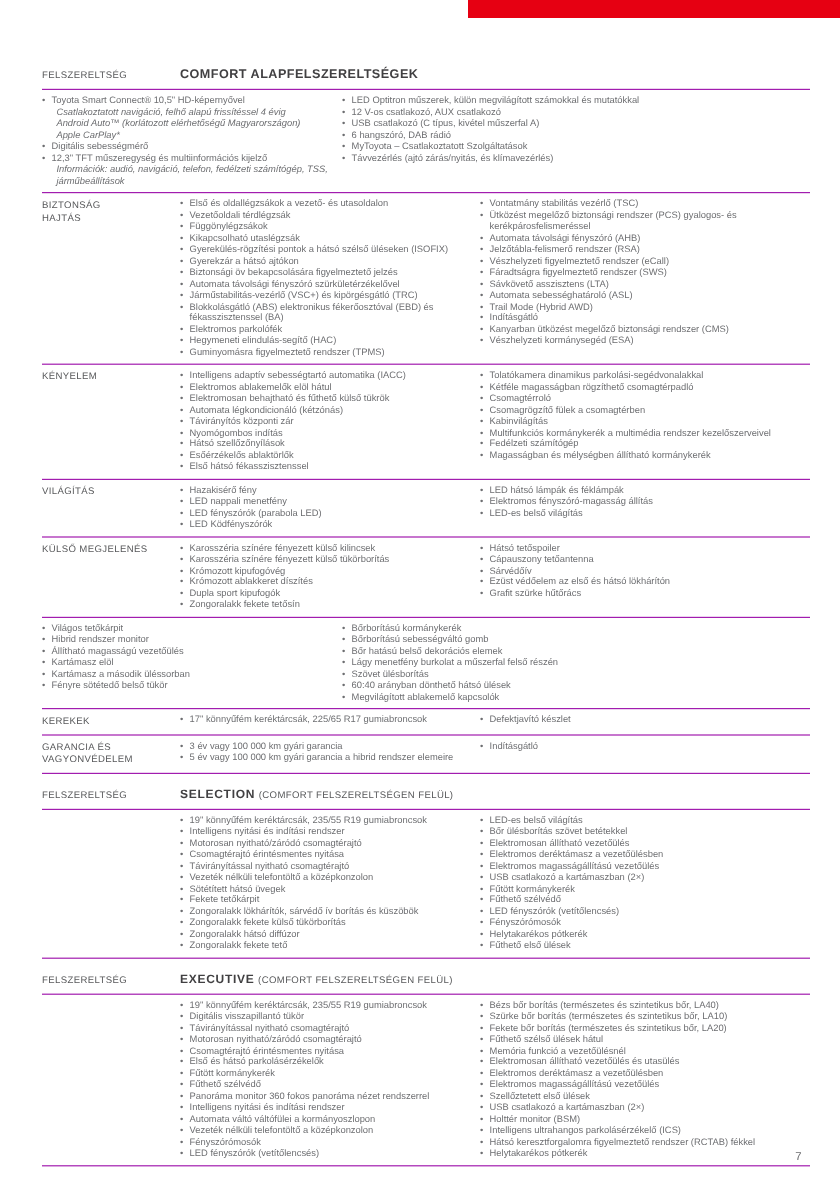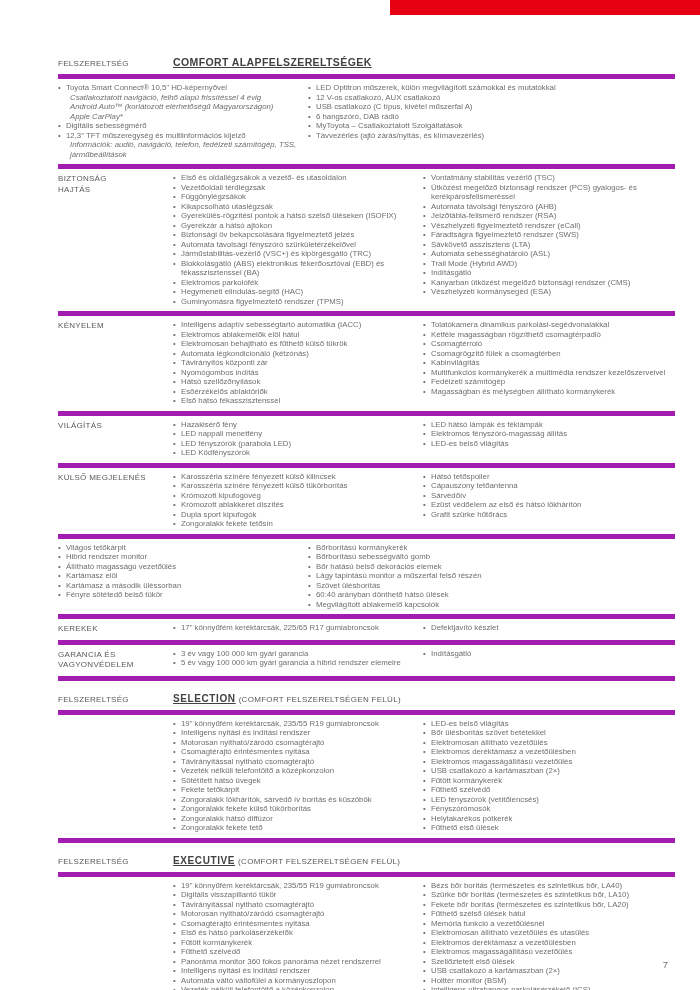--- a/index.html
+++ b/index.html
@@ -8,37 +8,37 @@
     font-family:"Liberation Sans", sans-serif;overflow:hidden;
     -webkit-font-smoothing:antialiased;
   }
   .top-red-bar{position:absolute;top:0;left:390px;right:0;height:15px;}
   .page-inner{padding:45px 25px 0 35px;}
   .page-title{
     margin:0 0 12px 0;font-size:17.5px;font-weight:bold;letter-spacing:-0.2px;
     white-space:nowrap;
   }
   .comparison-table{width:100%;}
-  .row{display:flex;border-bottom:5px solid #a21caf;padding:4px 0 5px 0;margin-left:23px;}
+  .row{display:flex;border-bottom:1px solid #a21caf;padding:4px 0 5px 0;}
   .row.header-row{padding:7px 0 4px 0;align-items:baseline;}
   .label-col{
     flex:0 0 115px;font-size:8px;line-height:10.5px;color:#58595b;
     letter-spacing:0.3px;white-space:pre-line;padding-top:1px;
   }
   .content-col{flex:1;min-width:0;}
   .content-col.two-col{display:flex;gap:10px;}
   .feature-list{
     list-style:none;margin:0;padding:0;font-size:7.8px;line-height:9.5px;color:#6d6e71;
   }
   .feature-list.col-left{flex:0 0 240px;min-width:0;}
   .feature-list.col-right{flex:1;min-width:0;}
   .feature-item{position:relative;padding-left:8px;}
   .bullet{position:absolute;left:0;top:0;color:#6d6e71;}
   .sub-line{padding-left:4px;font-style:italic;}
-  .grade-title{font-size:10.5px;font-weight:bold;color:#414042;letter-spacing:0.4px;text-decoration:underline;}
+  .grade-title{font-size:10.5px;font-weight:bold;color:#414042;letter-spacing:0.4px;}
   .grade-title.large{font-size:10px;letter-spacing:0.6px;}
   .grade-suffix{font-size:8px;font-weight:normal;color:#58595b;letter-spacing:0.3px;margin-left:3px;}
   .page-number{position:absolute;right:32px;bottom:20px;font-size:9.5px;color:#6d6e71;}
 </style>
 </head>
 <body>
 
 <div class="top-red-bar" style="background: rgb(230, 0, 18);"></div>
 
 <div class="page-inner">
@@ -169,21 +169,21 @@
             <li class="feature-item"><span class="bullet">•</span><span>Hibrid rendszer monitor</span></li>
             <li class="feature-item"><span class="bullet">•</span><span>Állítható magasságú vezetőülés</span></li>
             <li class="feature-item"><span class="bullet">•</span><span>Kartámasz elöl</span></li>
             <li class="feature-item"><span class="bullet">•</span><span>Kartámasz a második üléssorban</span></li>
             <li class="feature-item"><span class="bullet">•</span><span>Fényre sötétedő belső tükör</span></li>
           </ul>
           <ul class="feature-list col-right">
             <li class="feature-item"><span class="bullet">•</span><span>Bőrborítású kormánykerék</span></li>
             <li class="feature-item"><span class="bullet">•</span><span>Bőrborítású sebességváltó gomb</span></li>
             <li class="feature-item"><span class="bullet">•</span><span>Bőr hatású belső dekorációs elemek</span></li>
-            <li class="feature-item"><span class="bullet">•</span><span>Lágy tapintású monitor a műszerfal felső részén</span></li>
+            <li class="feature-item"><span class="bullet">•</span><span>Lágy menetfény burkolat a műszerfal felső részén</span></li>
             <li class="feature-item"><span class="bullet">•</span><span>Szövet ülésborítás</span></li>
             <li class="feature-item"><span class="bullet">•</span><span>60:40 arányban dönthető hátsó ülések</span></li>
             <li class="feature-item"><span class="bullet">•</span><span>Megvilágított ablakemelő kapcsolók</span></li>
           </ul>
         </div>
       </div>
       <div class="row">
         <div class="label-col">KEREKEK</div>
         <div class="content-col two-col">
           <ul class="feature-list col-left">

